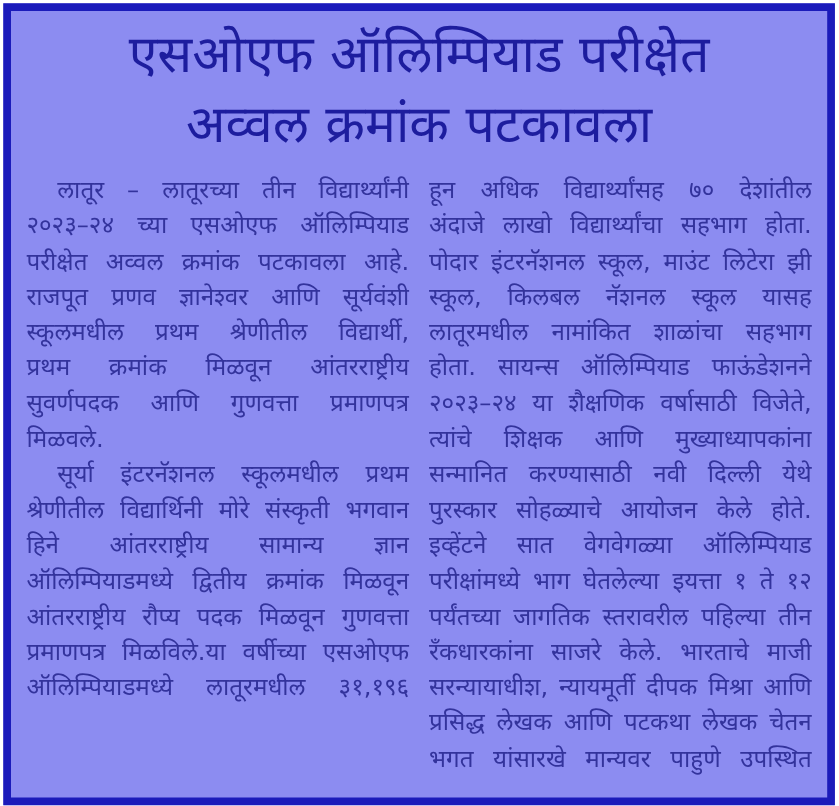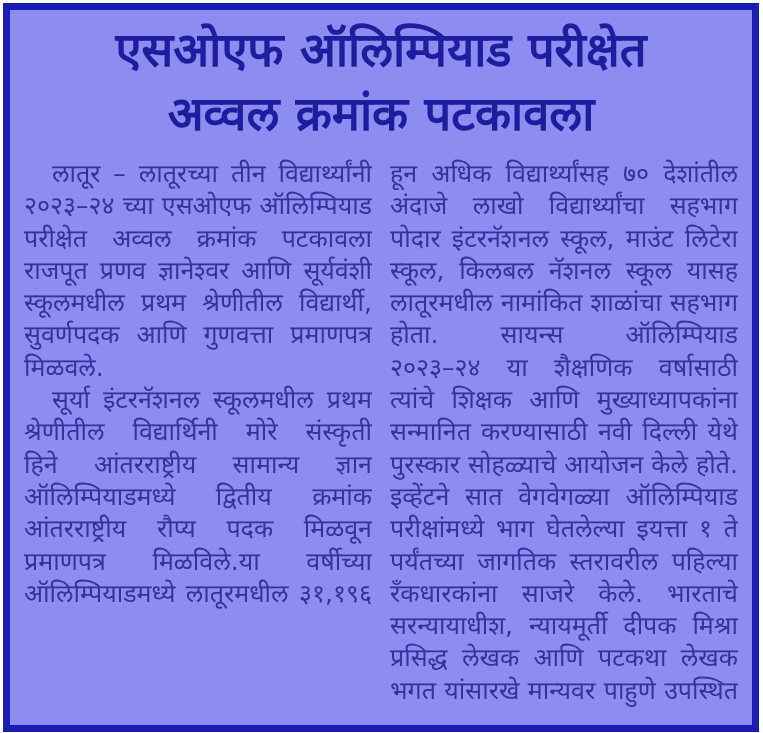--- a/index.html
+++ b/index.html
@@ -23,41 +23,41 @@
     height: 729px;
     box-sizing: border-box;
     border: 7px solid #1b1bba;
     background: #8c8cf1;
     overflow: hidden;
   }
   .headline {
     padding: 8px 10px 4px;
     text-align: center;
     color: #1d1d9e;
-    font-weight: bold;
+    font-weight: normal;
     font-size: 47px;
     line-height: 64px;
     letter-spacing: 0px;
   }
   .headline-line {
     white-space: nowrap;
   }
   .columns {
     display: flex;
     gap: 18px;
     padding: 8px 14px 0 14px;
     box-sizing: border-box;
   }
   .col {
     flex: 1 1 0;
     min-width: 0;
   }
   .line {
     color: #33339c;
-    font-size: 25px;
+    font-size: 22px;
     line-height: 32.3px;
     height: 32.3px;
     overflow: hidden;
     text-align: justify;
     text-align-last: justify;
   }
   .line.indent {
     text-indent: 28px;
   }
   .line.para-end {
@@ -76,20 +76,21 @@
     </div>
 
     <div class="columns">
 
       <div class="col">
         <div class="line indent">लातूर – लातूरच्या तीन विद्यार्थ्यांनी</div>
         <div class="line">२०२३–२४ च्या एसओएफ ऑलिम्पियाड</div>
         <div class="line">परीक्षेत अव्वल क्रमांक पटकावला आहे.</div>
         <div class="line">राजपूत प्रणव ज्ञानेश्वर आणि सूर्यवंशी</div>
         <div class="line">स्कूलमधील प्रथम श्रेणीतील विद्यार्थी,</div>
+        <div class="line">प्रथम क्रमांक मिळवून आंतरराष्ट्रीय</div>
         <div class="line">सुवर्णपदक आणि गुणवत्ता प्रमाणपत्र</div>
         <div class="line para-end">मिळवले.</div>
         <div class="line indent">सूर्या इंटरनॅशनल स्कूलमधील प्रथम</div>
         <div class="line">श्रेणीतील विद्यार्थिनी मोरे संस्कृती भगवान</div>
         <div class="line">हिने आंतरराष्ट्रीय सामान्य ज्ञान</div>
         <div class="line">ऑलिम्पियाडमध्ये द्वितीय क्रमांक मिळवून</div>
         <div class="line">आंतरराष्ट्रीय रौप्य पदक मिळवून गुणवत्ता</div>
         <div class="line">प्रमाणपत्र मिळविले.या वर्षीच्या एसओएफ</div>
         <div class="line">ऑलिम्पियाडमध्ये लातूरमधील ३१,१९६</div>
       </div>

